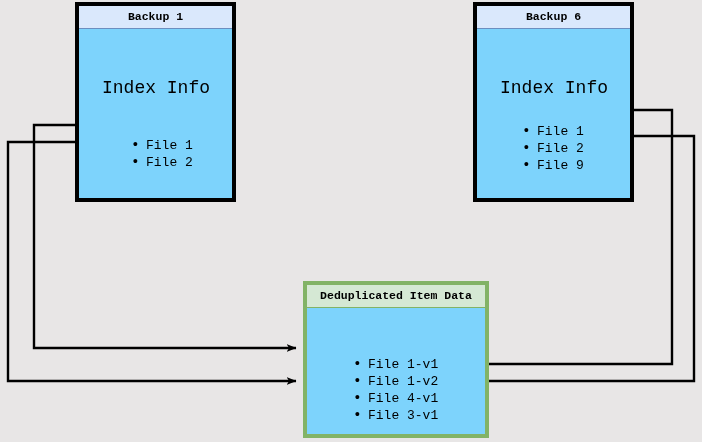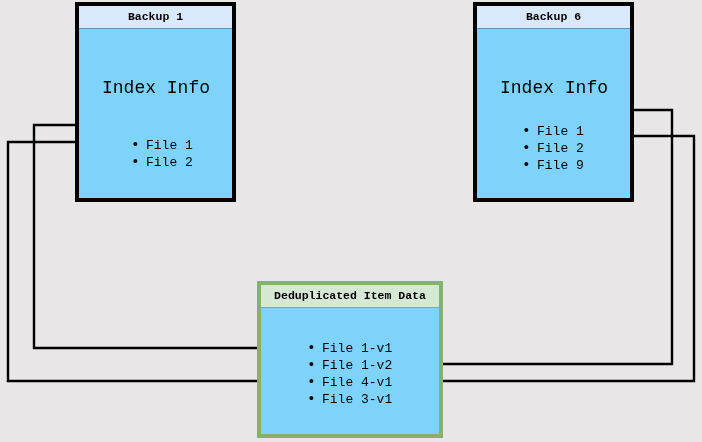--- a/index.html
+++ b/index.html
@@ -31,20 +31,21 @@
   }
   .node {
     position: absolute;
     box-sizing: border-box;
     border: 4px solid #000000;
     background: #7dd3fc;
     font-family: Liberation Mono, monospace;
   }
   .node.green {
     border-color: #82b366;
+    margin-left: 46px;
   }
   .node-header {
     box-sizing: border-box;
     height: 23px;
     line-height: 22px;
     text-align: center;
     font-size: 11.5px;
     font-weight: bold;
     color: #000000;
     background: #dae8fc;
@@ -131,21 +132,21 @@
         <li>File 1</li>
         <li>File 2</li>
         <li>File 9</li>
       </ul>
     </div>
   </div>
 
   <div class="node green" style="left:257px; top:281px; width:186px; height:157px;">
     <div class="node-header">Deduplicated Item Data</div>
     <div class="node-body">
-      <ul class="file-list" style="left:46px; top:32px;">
+      <ul class="file-list" style="left:46px; top:48px;">
         <li>File 1-v1</li>
         <li>File 1-v2</li>
         <li>File 4-v1</li>
         <li>File 3-v1</li>
       </ul>
     </div>
   </div>
 
 </div>
 

